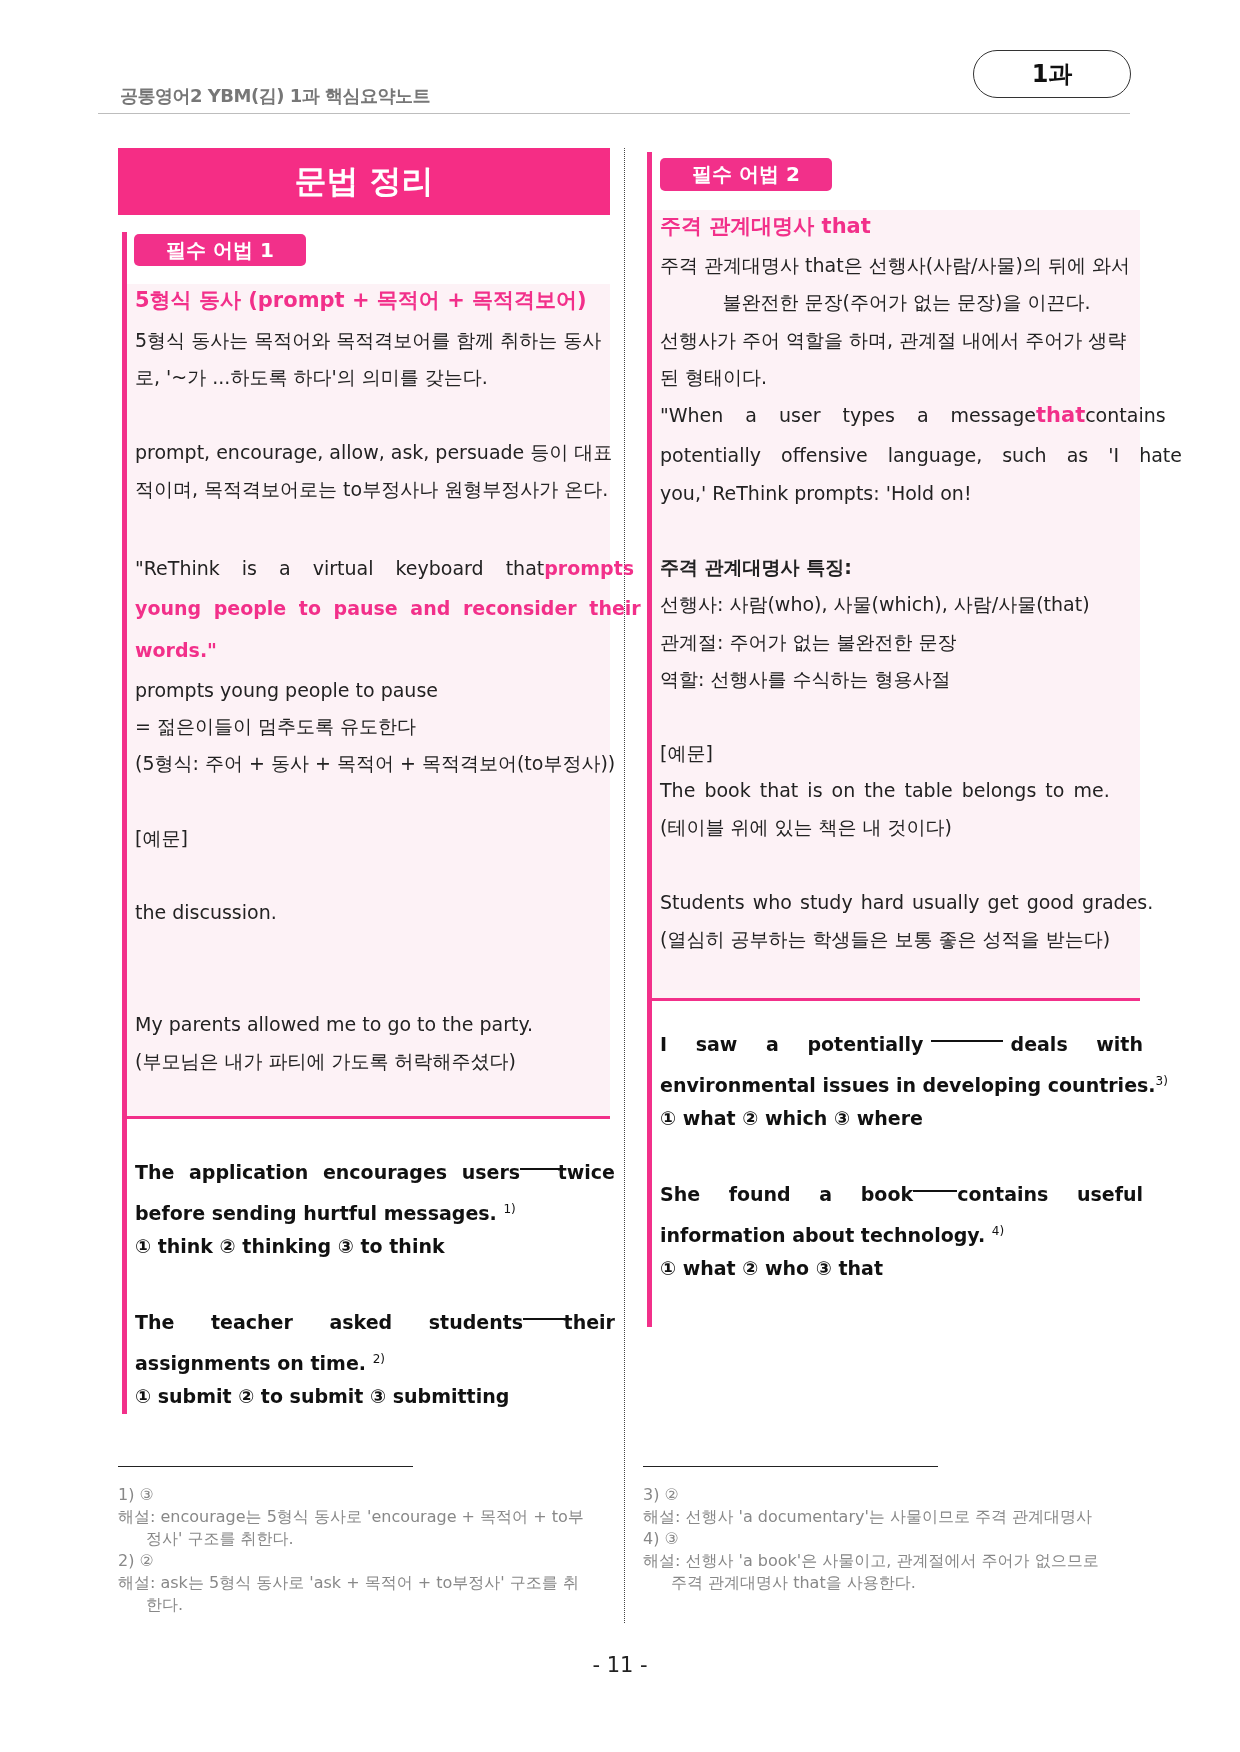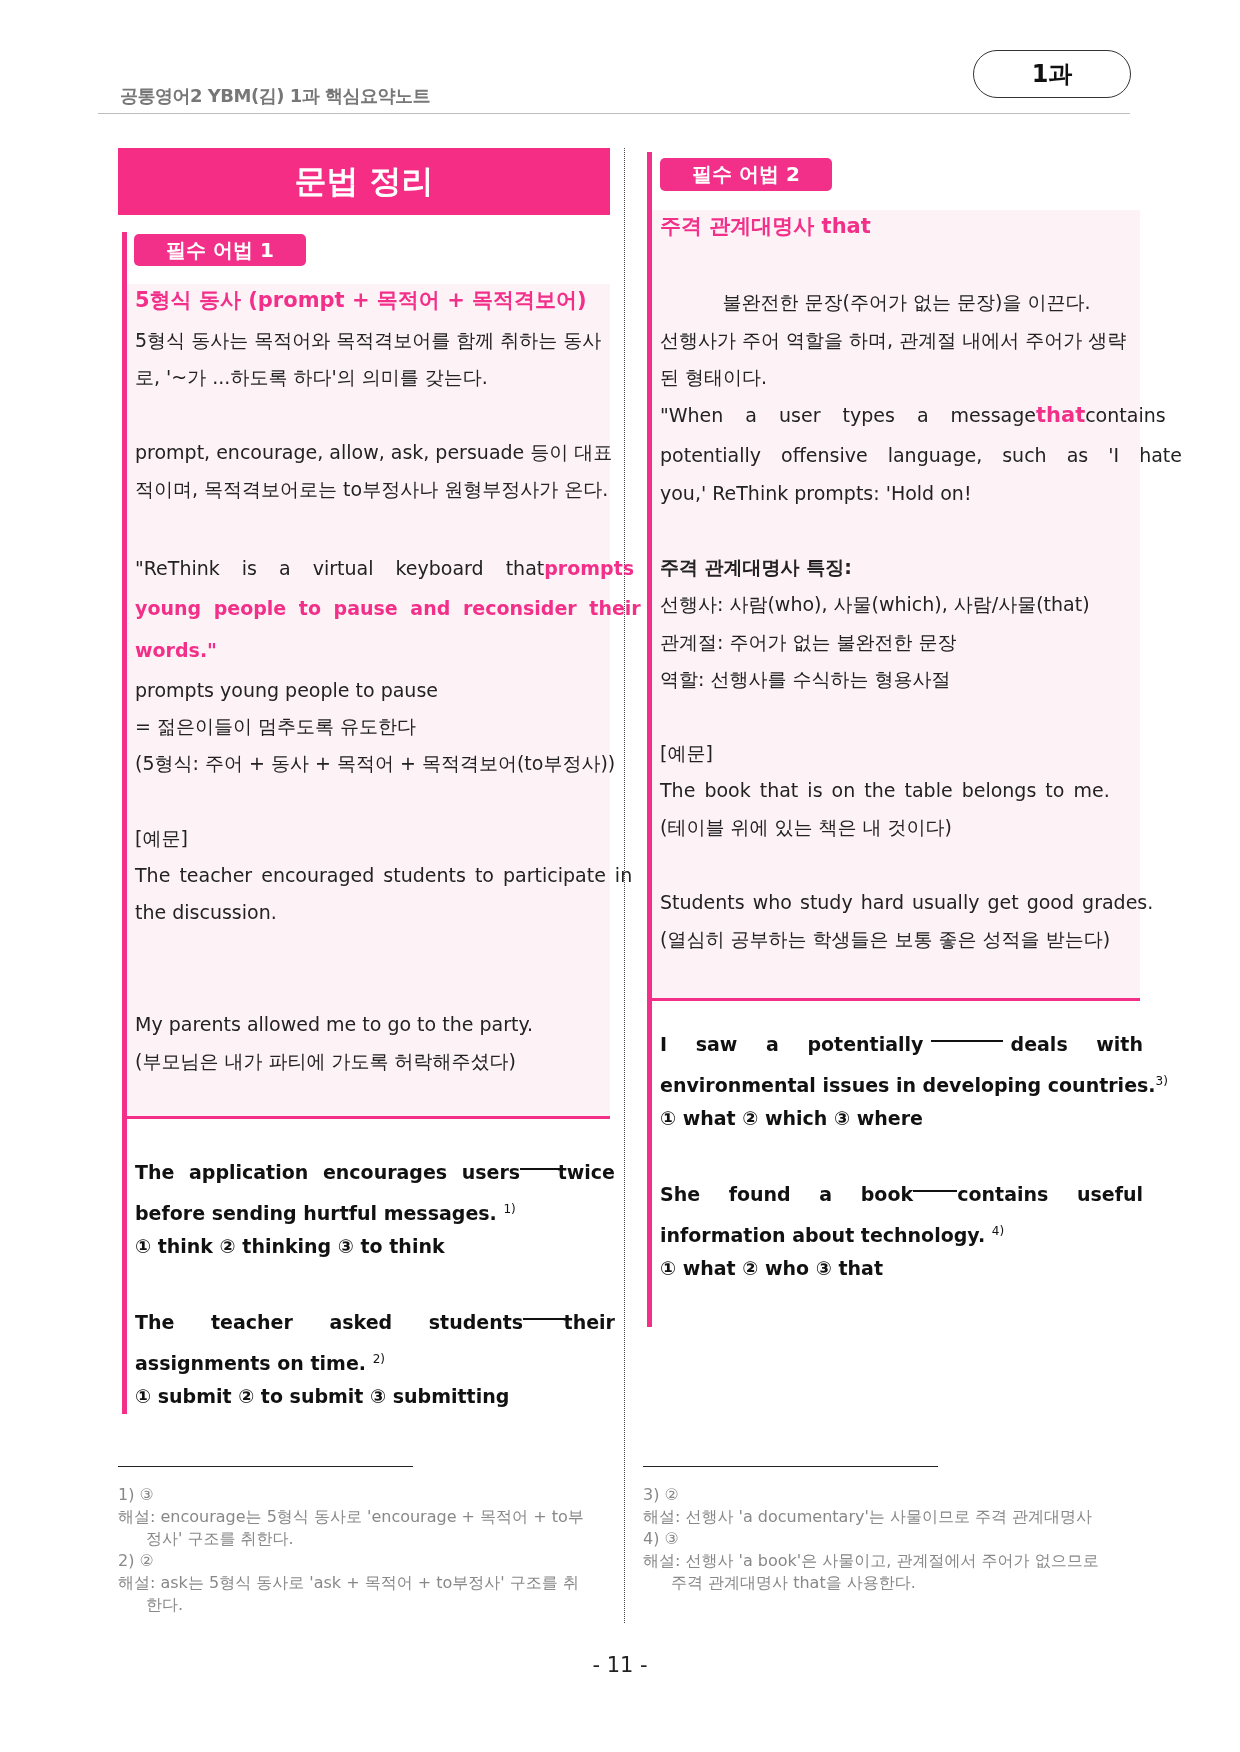--- a/index.html
+++ b/index.html
@@ -59,21 +59,20 @@
     <span class="pink-bold">prompts</span>
   </div>
   <div class="line pink-bold" style="left:13px; top:358px; word-spacing:6px;">young people to pause and reconsider their</div>
   <div class="line pink-bold" style="left:13px; top:400px;">words."</div>
 
   <div class="line" style="left:13px; top:440px;">prompts young people to pause</div>
   <div class="line" style="left:13px; top:476px;">= 젊은이들이 멈추도록 유도한다</div>
   <div class="line" style="left:13px; top:513px;">(5형식: 주어 + 동사 + 목적어 + 목적격보어(to부정사))</div>
 
   <div class="line" style="left:13px; top:588px;">[예문]</div>
-  <div class="line" style="left:13px; top:625px; word-spacing:3px;">The teacher encouraged students to participate in</div>
   <div class="line" style="left:13px; top:662px;">the discussion.</div>
   <div class="line" style="left:13px; top:774px;">My parents allowed me to go to the party.</div>
   <div class="line" style="left:13px; top:811px;">(부모님은 내가 파티에 가도록 허락해주셨다)</div>
 
   <div class="line justify q" style="left:13px; right:8px; top:922px;">
     <span style="word-spacing:8px;">The application encourages users</span>
     <span class="blank"></span>
     <span>twice</span>
   </div>
   <div class="line q" style="left:13px; top:959px;">
@@ -94,20 +93,23 @@
   <div class="line q" style="left:13px; top:1146px;">① submit ② to submit ③ submitting</div>
 </div>
 
 <div class="section" style="left:647px; top:152px; width:493px; height:1175px;">
   <div class="bar" style="left:0; top:0; height:1175px;"></div>
   <div class="tag" style="left:13px; top:6px; width:172px; height:33px;">필수 어법 2</div>
   <div class="pinkbox" style="left:5px; top:58px; width:488px; height:788px;"></div>
   <div class="hr-pink" style="left:5px; top:846px; width:488px;"></div>
 
   <div class="line h-pink" style="left:13px; top:56px;">주격 관계대명사 that</div>
+  <div class="line justify" style="left:13px; right:10px; top:95px;">
+      <span>주격 관계대명사 that은 선행사(사람/사물)의 뒤에 와서</span>
+    </div>
   <div class="line" style="left:13px; top:132px;text-align:center;">불완전한 문장(주어가 없는 문장)을 이끈다.</div>
   <div class="line" style="left:13px; top:170px;">선행사가 주어 역할을 하며, 관계절 내에서 주어가 생략</div>
   <div class="line" style="left:13px; top:207px;">된 형태이다.</div>
 
   <div class="line justify" style="left:13px; right:10px; top:245px;">
     <span style="word-spacing:16px;">"When a user types a message</span>
     <span class="pink-bold" style="font-size:21px;">that</span>
     <span>contains</span>
   </div>
   <div class="line" style="left:13px; top:285px; word-spacing:14px;">potentially offensive language, such as 'I hate</div>

